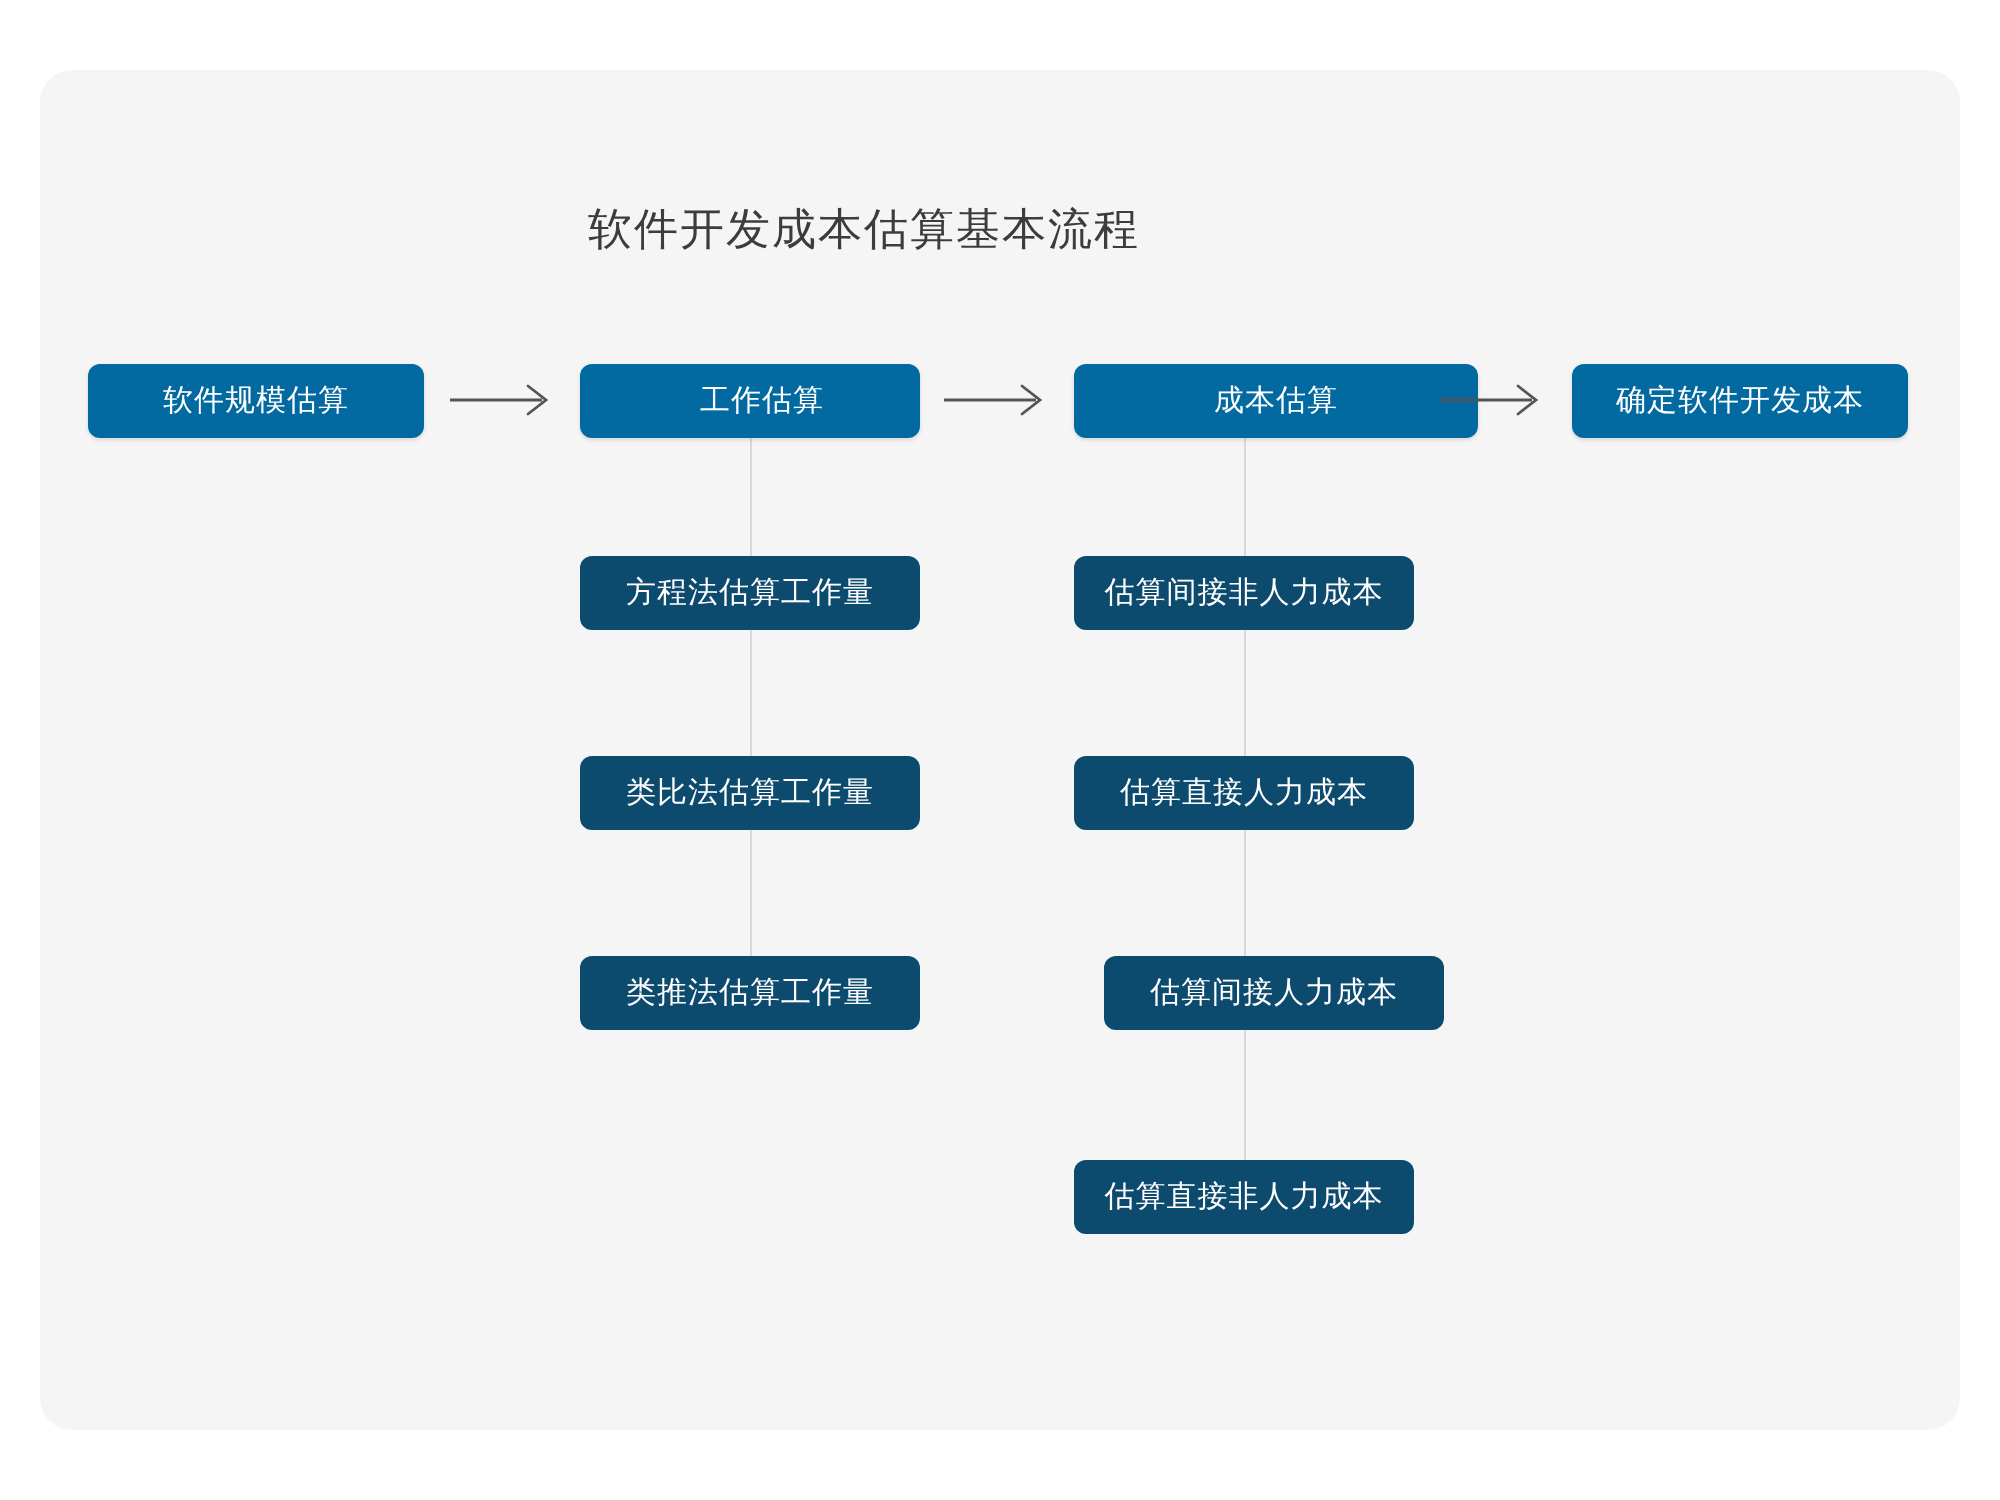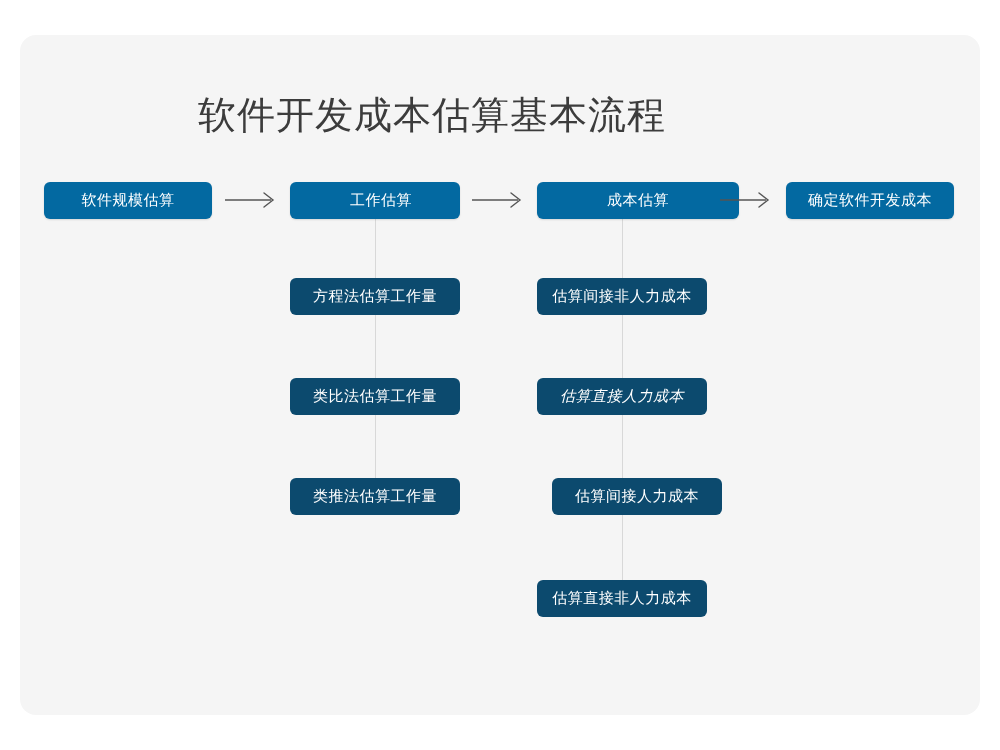--- a/index.html
+++ b/index.html
@@ -32,21 +32,21 @@
     height: 750px;
   }
 
   
   #title {
     position: absolute;
     left: 0;
     top: 93px;
     width: 864px;
     text-align: center;
-    font-size: 38px;
+    font-size: 22px;
     line-height: 44px;
     color: #3c3c3c;
     letter-spacing: 1px;
     white-space: nowrap;
   }
 
   
   .vline {
     position: absolute;
     width: 1px;
@@ -100,21 +100,21 @@
   #arrow-2 { left: 470px; top: 190px; }
   #arrow-3 { left: 718px; top: 190px; }
 
   
   #node-eq   { left: 290px; top: 278px; width: 170px; }
   #node-anal { left: 290px; top: 378px; width: 170px; }
   #node-ded  { left: 290px; top: 478px; width: 170px; }
 
   
   #node-indirect-nonlabor { left: 537px; top: 278px; width: 170px; }
-  #node-direct-labor      { left: 537px; top: 378px; width: 170px; font-style: italic; }
+  #node-direct-labor      { left: 537px; top: 378px; width: 170px; }
   #node-indirect-labor    { left: 552px; top: 478px; width: 170px; }
   #node-direct-nonlabor   { left: 537px; top: 580px; width: 170px; }
 
   
   #line-col2 { left: 375px; top: 219px; height: 278px; }
   #line-col3 { left: 622px; top: 219px; height: 380px; }
 </style>
 </head>
 <body>
 

